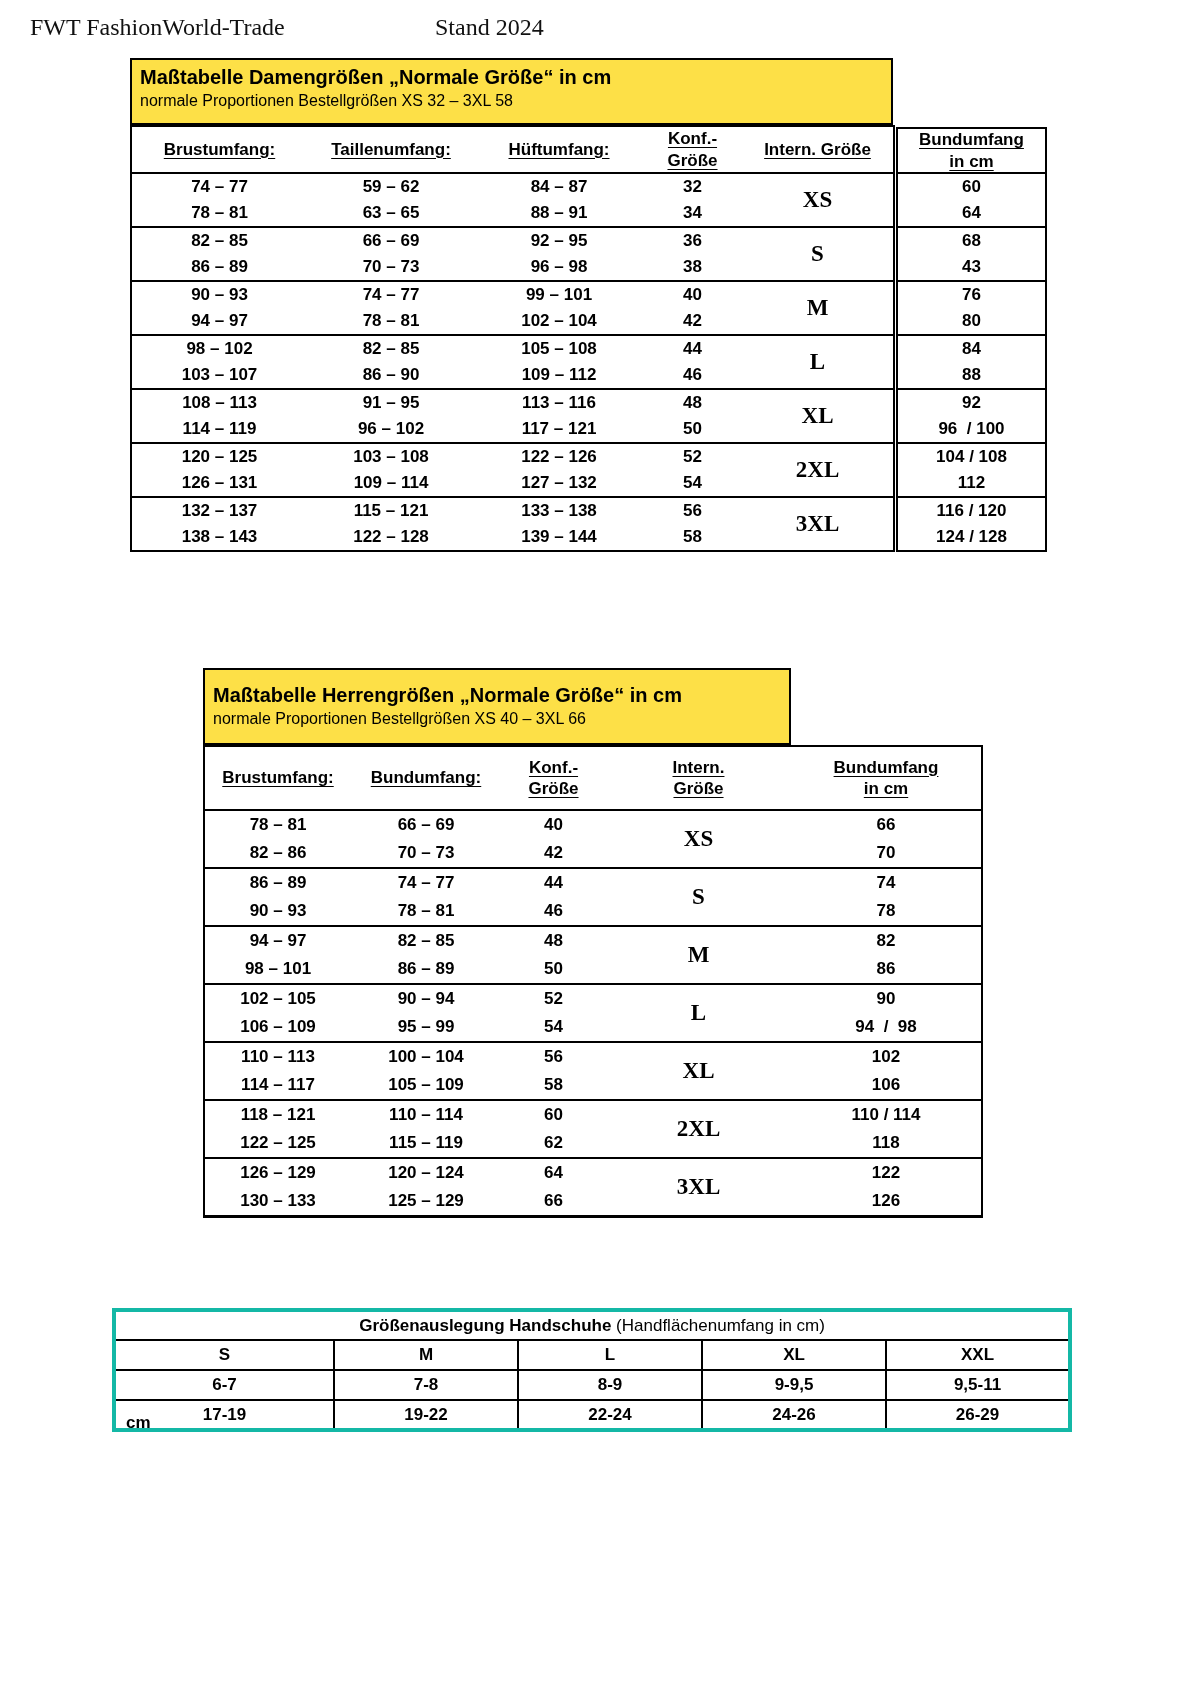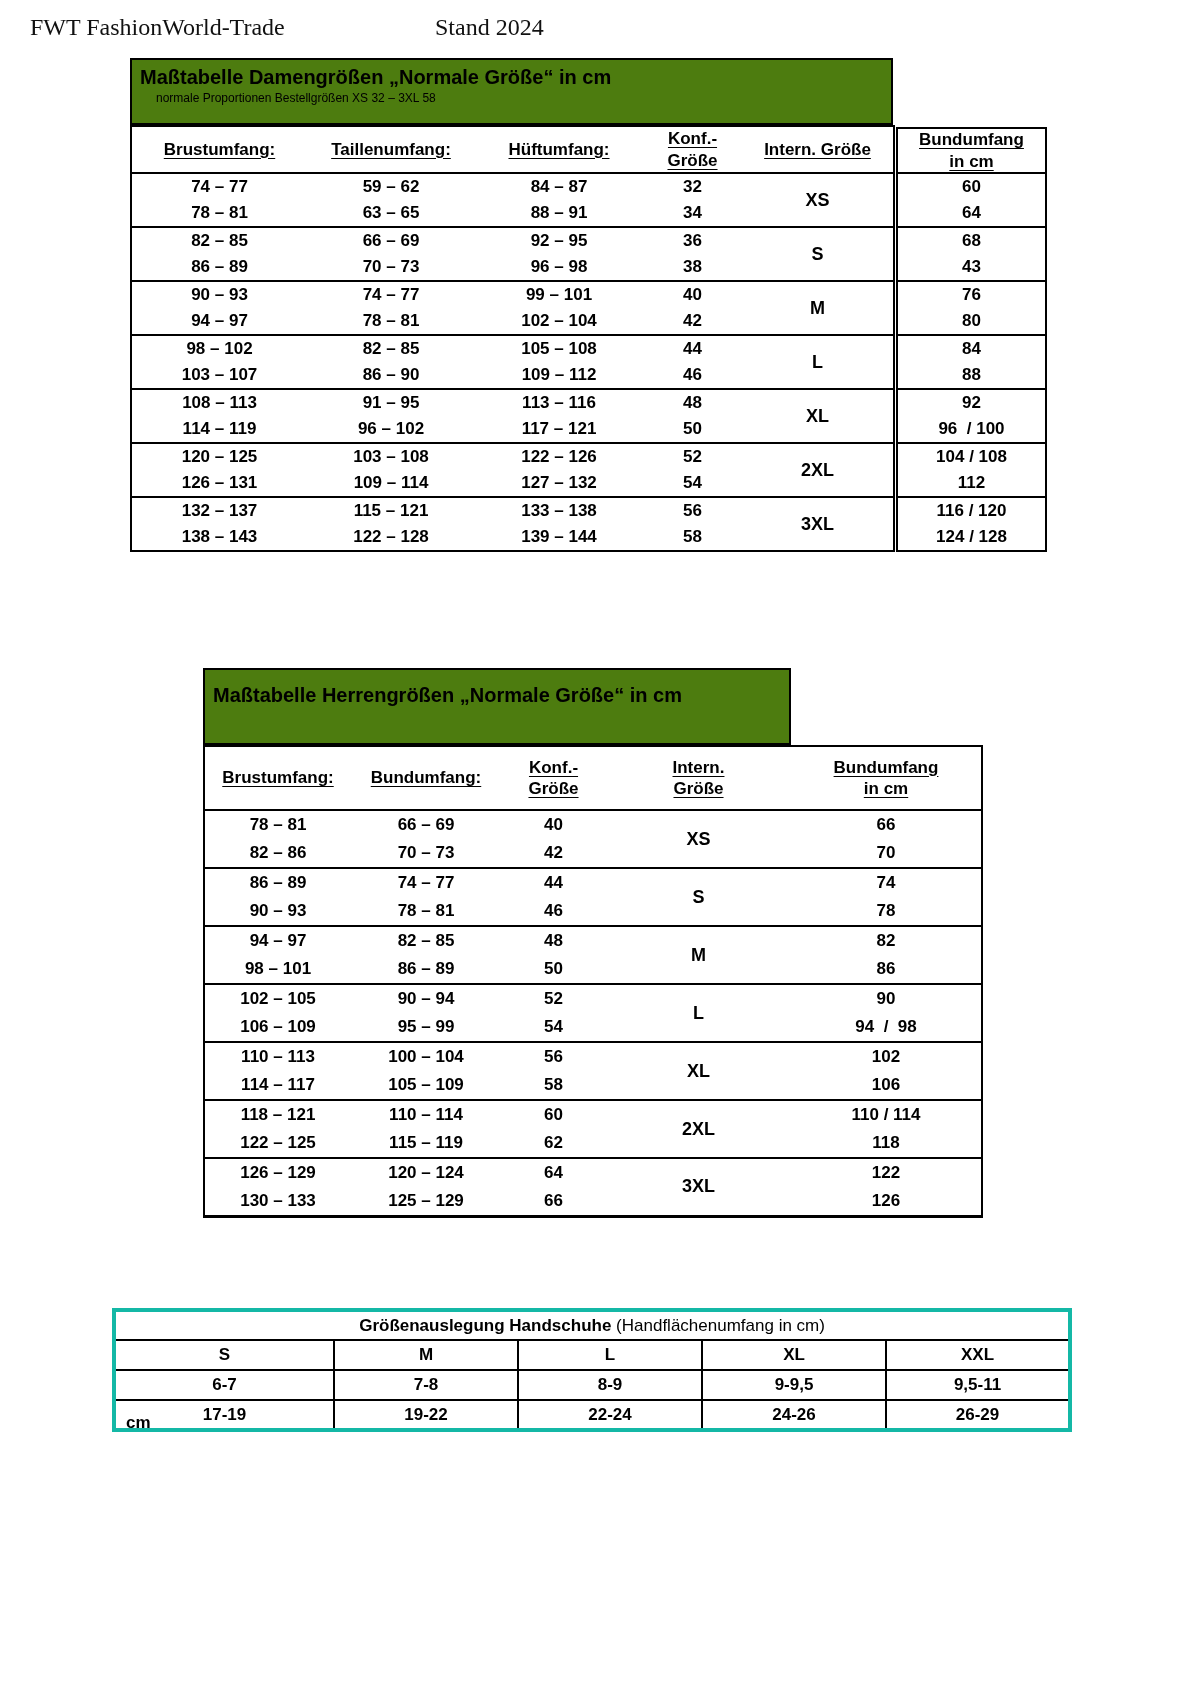--- a/index.html
+++ b/index.html
@@ -10,39 +10,39 @@
   }
   .doc-header-text {
     position:absolute; font-family:"Liberation Serif", serif;
     font-size:24px; color:#111; white-space:nowrap;
   }
   .brand { left:30px; top:14px; }
   .stand { left:435px; top:14px; }
 
   .title-box {
     position:absolute; box-sizing:border-box; border:2px solid #000;
-    background:#4d7c0f; padding:4px 8px 0 8px;
+    background:#fde047; padding:4px 8px 0 8px;
   }
   .title-box .t { font-size:20px; font-weight:bold; line-height:1.35; white-space:nowrap; }
-  .title-box .s { font-size:12px; line-height:1.25; white-space:nowrap;margin-left:16px; }
+  .title-box .s { font-size:16px; line-height:1.25; white-space:nowrap; }
   .w-title { left:130px; top:58px;  width:763px; height:67px; }
   .m-title { left:203px; top:668px; width:588px; height:77px; }
   .m-title { padding-top:12px; }
 
   table { position:absolute; border-collapse:collapse; table-layout:fixed; background:#fff; }
   th, td {
     padding:0; text-align:center; vertical-align:middle;
     font-weight:bold; font-size:17px; color:#000; overflow:hidden;
   }
   thead th {
     text-decoration:underline; text-underline-offset:3px;
     white-space:pre-line; border-bottom:2px solid #000; line-height:1.25;
   }
   tr.gf td { border-top:2px solid #000; }
-  .size-cell { font-size:18px; }
+  .size-cell { font-size:23px;font-family:Liberation Serif, serif; }
   .pre { white-space:pre; }
 
   .w-main { left:130px; top:125px; width:763px; border:2px solid #000; }
   .w-main thead th { height:45px; }
   .w-main tbody tr { height:27px; }
 
   .w-bund { left:896px; top:127px; width:151px; border:2px solid #000; }
   .w-bund thead th { height:43px; }
   .w-bund tbody tr { height:27px; }
 
@@ -236,20 +236,21 @@
           <td class="pre">116 / 120</td>
         </tr>
       <tr>
           <td class="pre">124 / 128</td>
         </tr>
     </tbody>
   </table>
 
   <div class="title-box m-title">
     <div class="t">Maßtabelle Herrengrößen „Normale Größe“ in cm</div>
+    <div class="s">normale Proportionen Bestellgrößen XS 40 – 3XL 66</div>
   </div>
 
   <table class="m-main">
     <colgroup>
         <col style="width:147px">
         <col style="width:150px">
         <col style="width:105px">
         <col style="width:186px">
       </colgroup>
     <thead>

